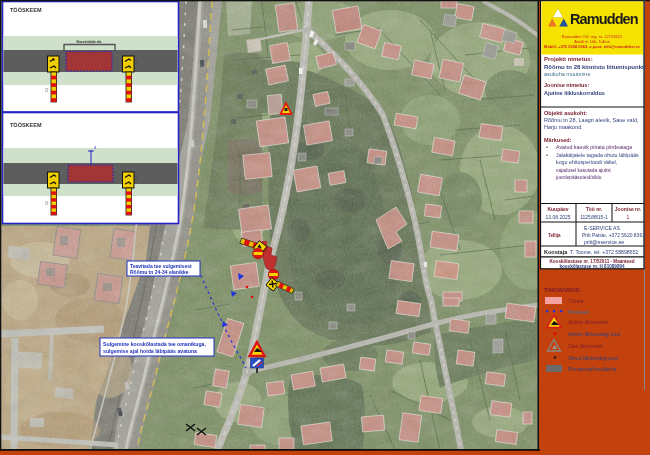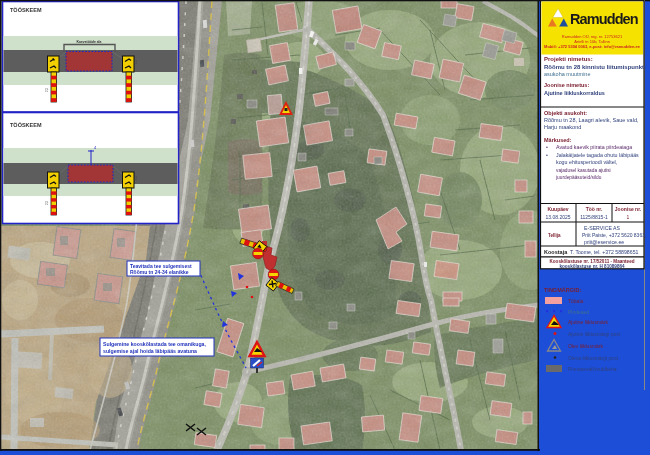--- a/index.html
+++ b/index.html
@@ -1,16 +1,16 @@
 <!DOCTYPE html>
 <html><head>
 <meta charset="utf-8">
 <style>
   html,body{margin:0;padding:0;background:#fff;}
-  #page{position:relative;width:650px;height:455px;overflow:hidden;background:#1d4ed8;
+  #page{position:relative;width:650px;height:455px;overflow:hidden;background:#c2410c;
         font-family:"Liberation Sans",sans-serif;}
   svg{position:absolute;left:0;top:0;}
 </style>
 </head>
 <body>
 <div id="page">
 <svg width="650" height="455" viewBox="0 0 650 455">
 <defs>
   <clipPath id="mapclip">
           <rect x="1" y="1" width="538" height="449"></rect>

